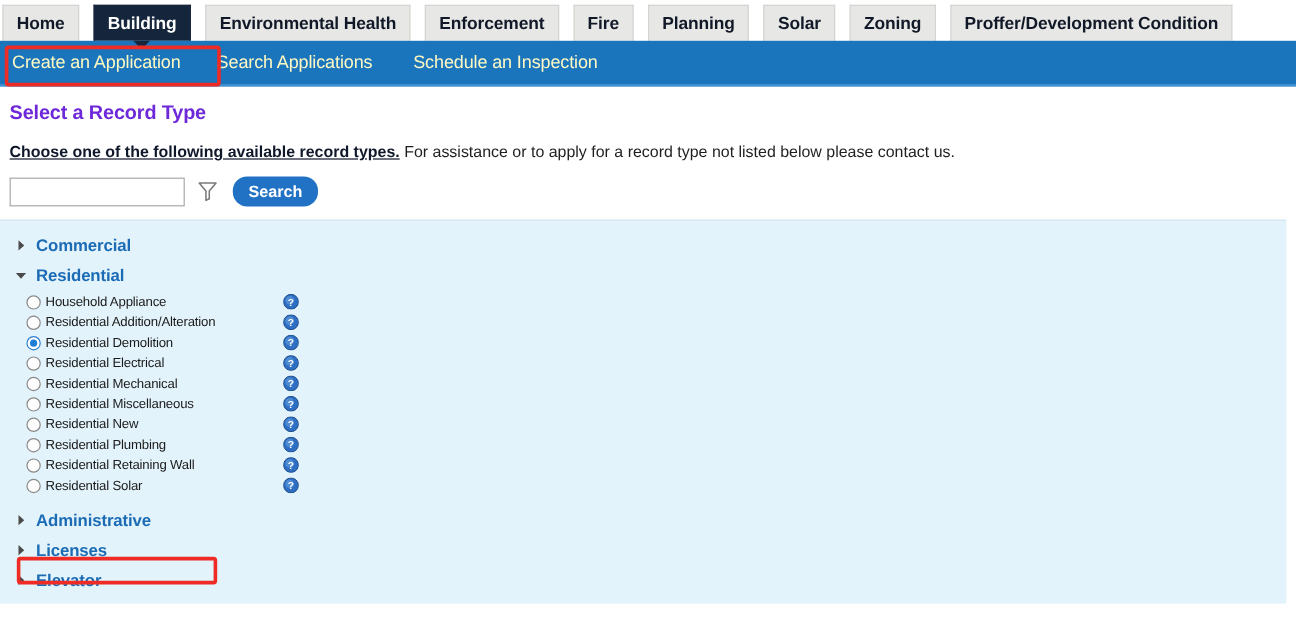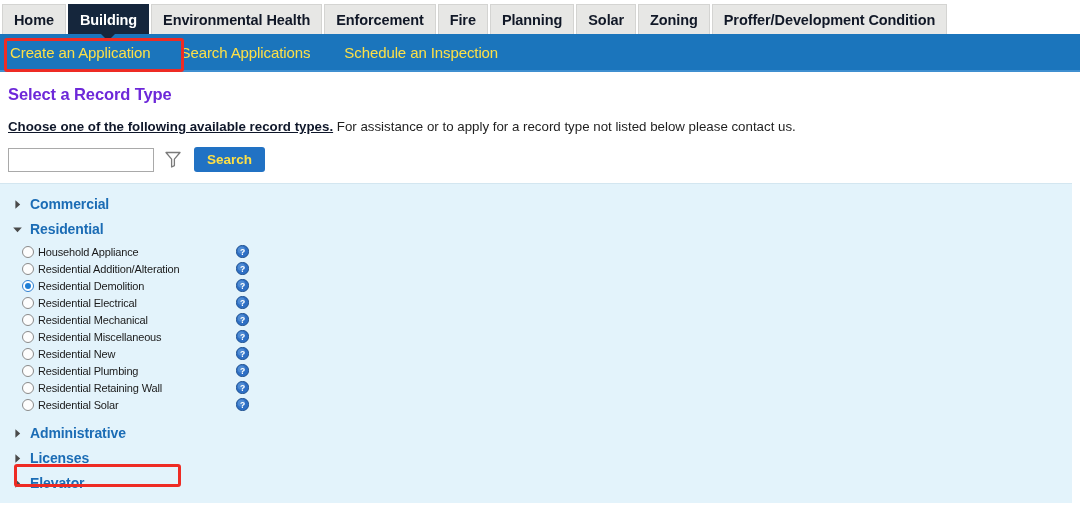--- a/index.html
+++ b/index.html
@@ -17,21 +17,21 @@
     height: 34px;
     background: #ffffff;
     display: flex;
     align-items: flex-end;
     padding-left: 2px;
   }
   .module-tab {
     height: 30px;
     line-height: 30px;
     padding: 0 11px;
-    margin-right: 2px;
+    margin-right: 12px;
     background: #e7e7e5;
     color: #111827;
     font-size: 14.5px;
     font-weight: bold;
     white-space: nowrap;
     letter-spacing: -0.1px;
     border: 1px solid #d4d4d2;
     border-bottom: none;
   }
   .module-tab.active {
@@ -57,21 +57,21 @@
   .subnav {
     position: relative;
     height: 38px;
     background: #1b75bc;
     border-bottom: 2px solid #3f8fd0;
     display: flex;
     align-items: center;
     padding-left: 10px;
   }
   .subnav-item {
-    color: #fde047;
+    color: #fef9c3;
     font-size: 15px;
     margin-right: 34px;
     white-space: nowrap;
     letter-spacing: -0.1px;
   }
   .subnav-item:first-child { margin-right: 30px; }
 
   
   .redbox {
     position: absolute;
@@ -119,25 +119,25 @@
     width: 20px;
     height: 20px;
     margin-left: 9px;
     display: inline-flex;
     align-items: center;
     justify-content: center;
   }
   .btn-search {
     margin-left: 11px;
     background: #2172c4;
-    color: #fde047;
+    color: #ffffff;
     font-size: 13.5px;
     font-weight: bold;
     border: none;
-    border-radius: 3px;
+    border-radius: 12px;
     height: 25px;
     padding: 0 13px;
     font-family: "Liberation Sans", sans-serif;
     cursor: pointer;
   }
 
   
   .record-panel {
     margin: 11px 8px 0 0;
     margin-left: -8px;

